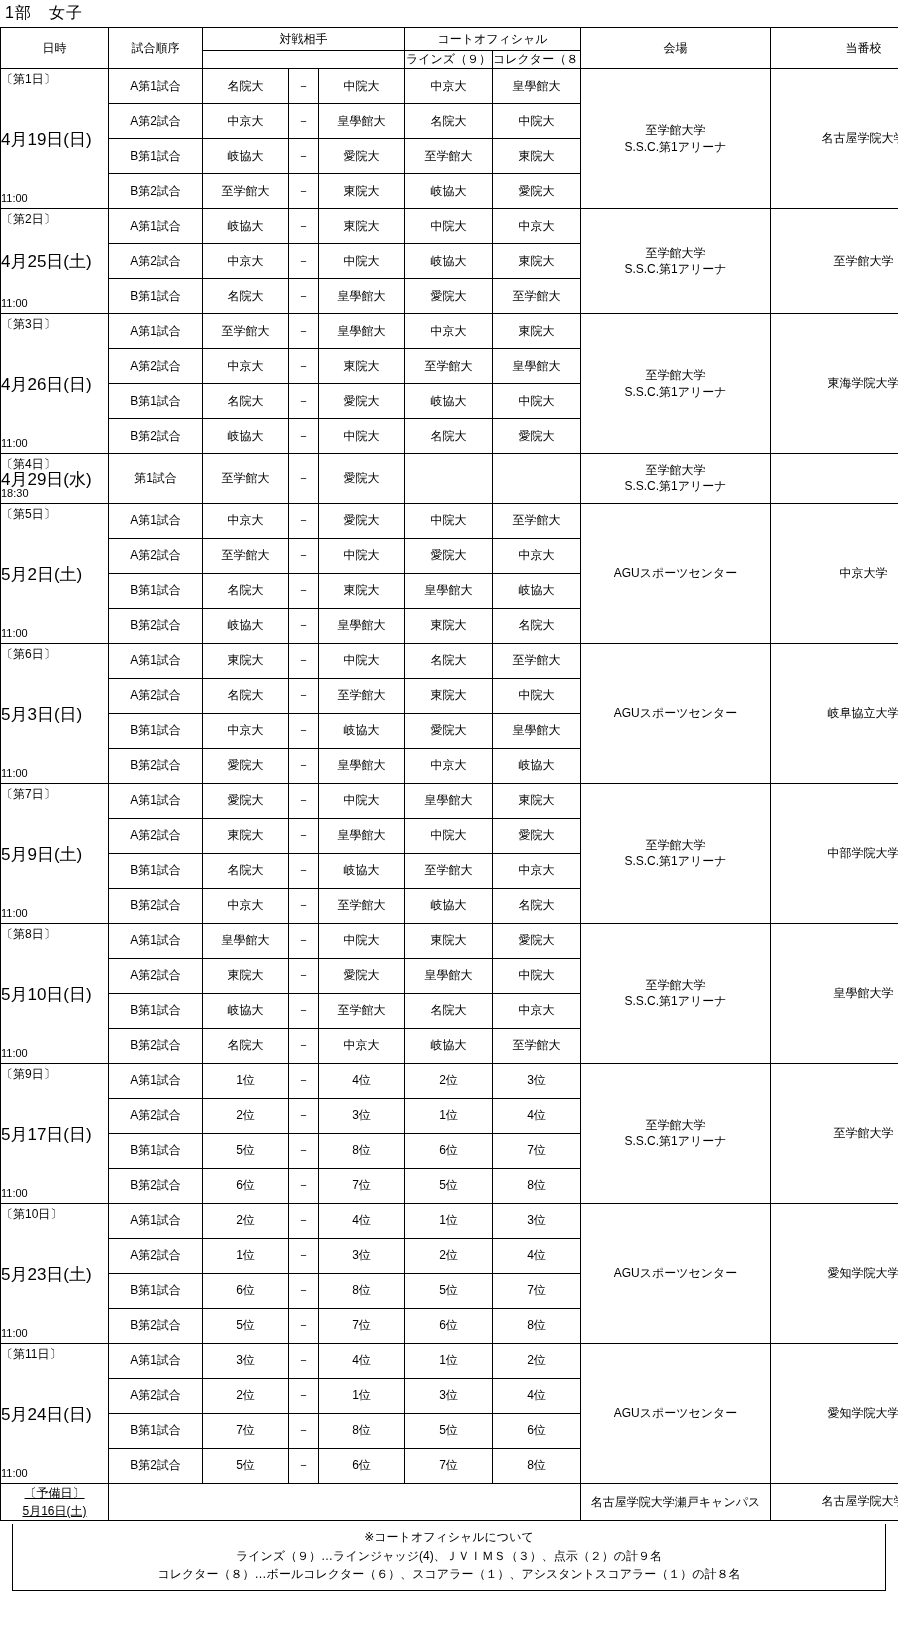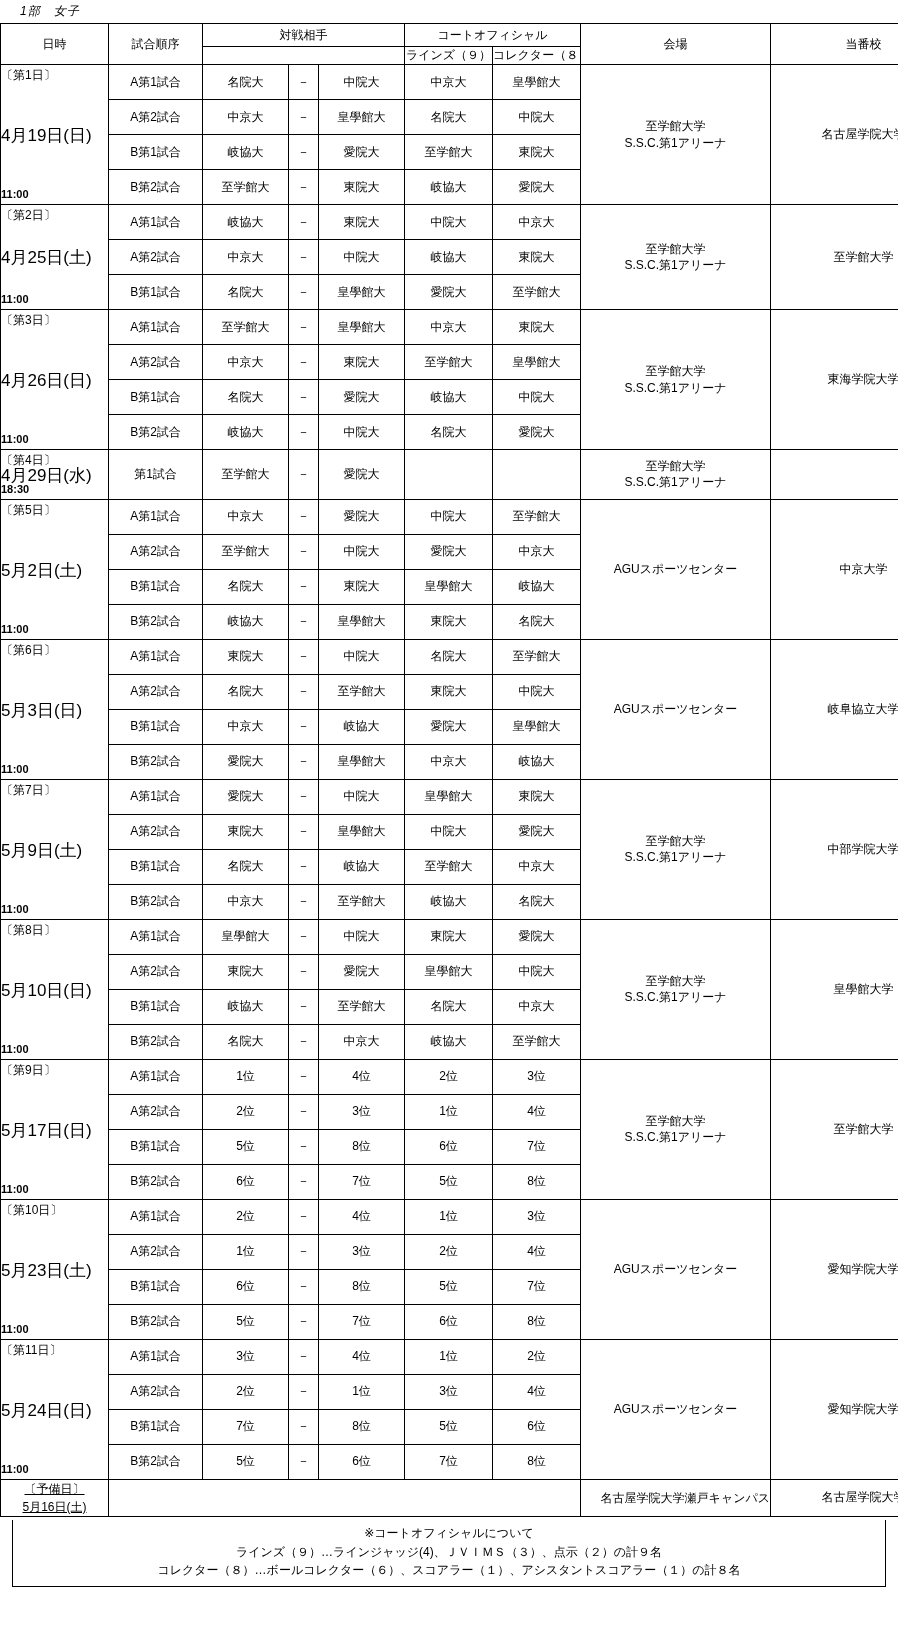--- a/index.html
+++ b/index.html
@@ -12,24 +12,23 @@
     font-family: "Liberation Sans", "DejaVu Sans", sans-serif;
     color: #000000;
     font-size: 12px;
   }
   .page {
     width: 898px;
     box-sizing: border-box;
     padding: 0;
   }
   .title-line {
-    font-size: 12px;
-    padding: 3px 0 3px 20px;
+    font-size: 16px;
+    padding: 3px 0 3px 5px;
     letter-spacing: 1px;
-    font-style: italic;
   }
   table.sched {
     border-collapse: collapse;
     table-layout: fixed;
     width: 874px;
     margin: 0 auto;
   }
   table.sched td, table.sched th {
     border: 1px solid #000000;
     text-align: center;
@@ -67,21 +66,21 @@
     display: flex;
     flex-direction: column;
     justify-content: space-between;
     align-items: flex-start;
     height: 100%;
     box-sizing: border-box;
     padding: 4px 0 3px 0;
   }
   .date-day { font-size: 12px; }
   .date-date { font-size: 17px; }
-  .date-time { font-size: 11px; font-weight: bold; }
+  .date-time { font-size: 11px; }
   .date-inner.three > div { flex: 0 0 auto; }
   .date-inner.three { justify-content: space-around; }
 
   .venue-cell { font-size: 13px; line-height: 1.35; }
   .host-cell  { font-size: 14px; }
   .order-cell { font-size: 12px; }
   .team-cell  { font-size: 12px; }
   .off-cell   { font-size: 12px; }
 
   .small-date-cell { font-size: 12px; line-height: 1.5; padding: 3px 0; text-decoration: underline; }
@@ -552,21 +551,21 @@
           <td class="team-cell">6位</td>
           <td class="off-cell">7位</td>
           <td class="off-cell">8位</td>
         </tr>
         <tr>
           <td class="small-date-cell">
             <div>〔予備日〕</div>
             <div>5月16日(土)</div>
           </td>
           <td colspan="6"></td>
-          <td class="venue-cell" style="font-size: 12px; text-align: right;">名古屋学院大学瀬戸キャンパス</td>
+          <td class="venue-cell" style="font-size: 12px;">名古屋学院大学瀬戸キャンパス</td>
           <td class="host-cell">名古屋学院大学</td>
         </tr>
       </tbody>
   </table>
 
   <div class="notes">
     <div>※コートオフィシャルについて</div>
     <div>ラインズ（９）…ラインジャッジ(4)、ＪＶＩＭＳ（３）、点示（２）の計９名</div>
     <div>コレクター（８）…ボールコレクター（６）、スコアラー（１）、アシスタントスコアラー（１）の計８名</div>
   </div>

